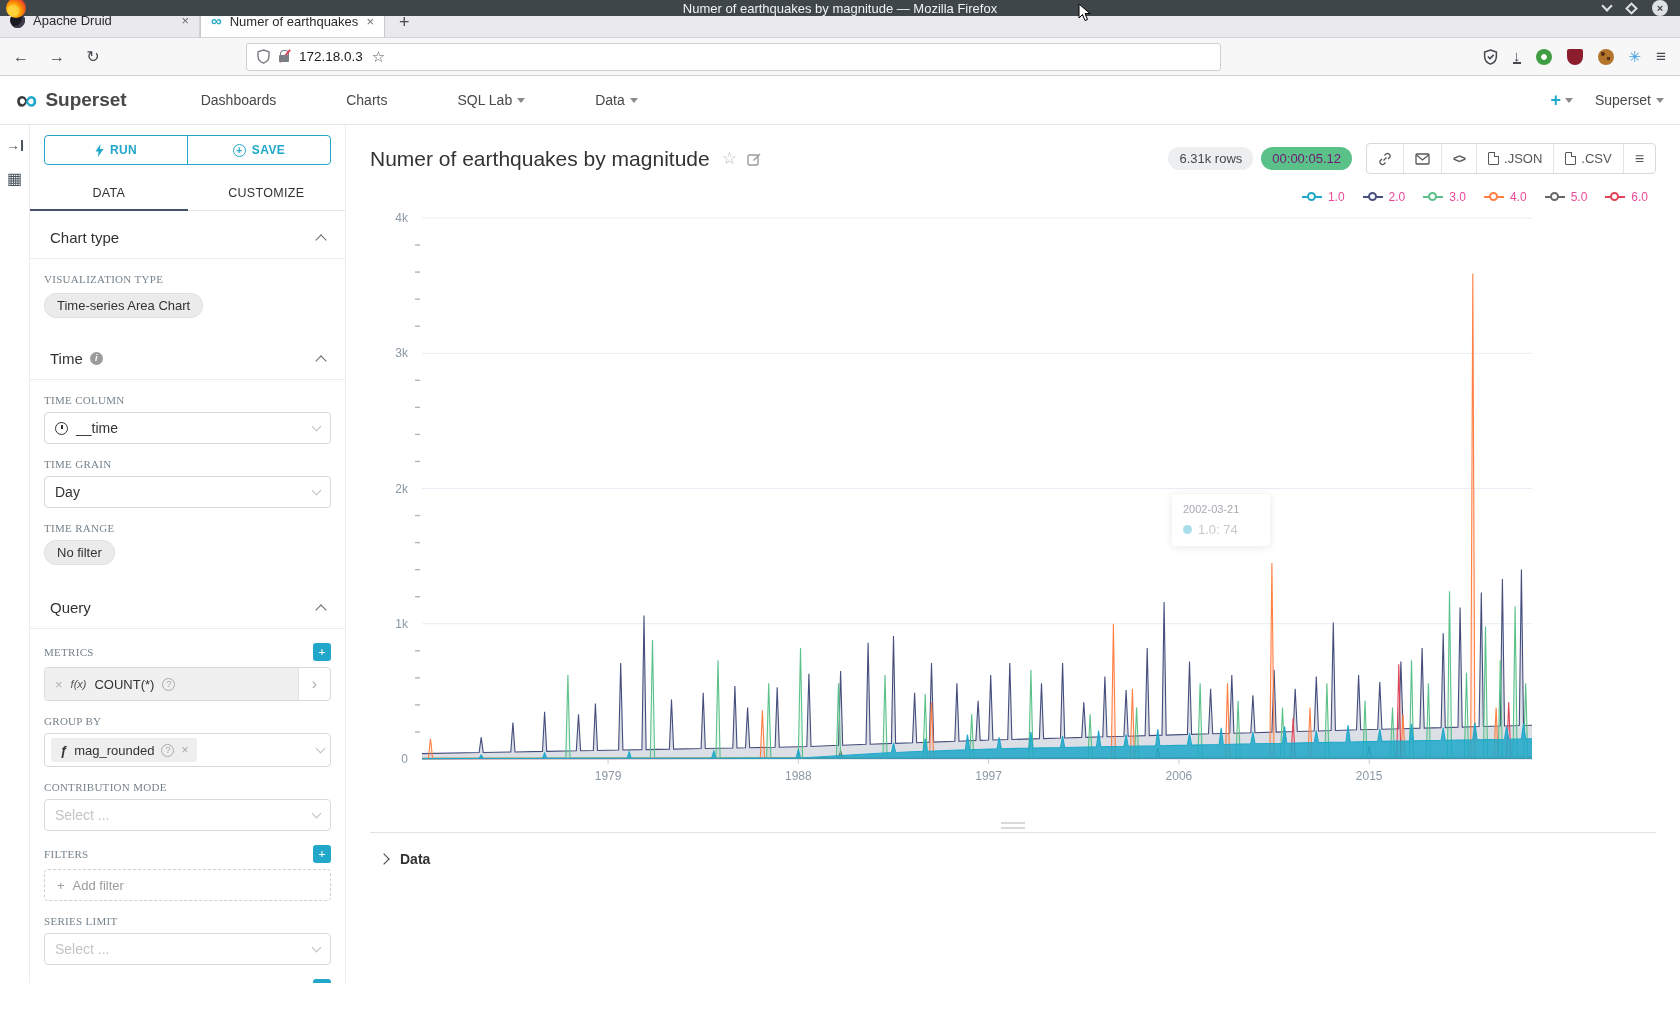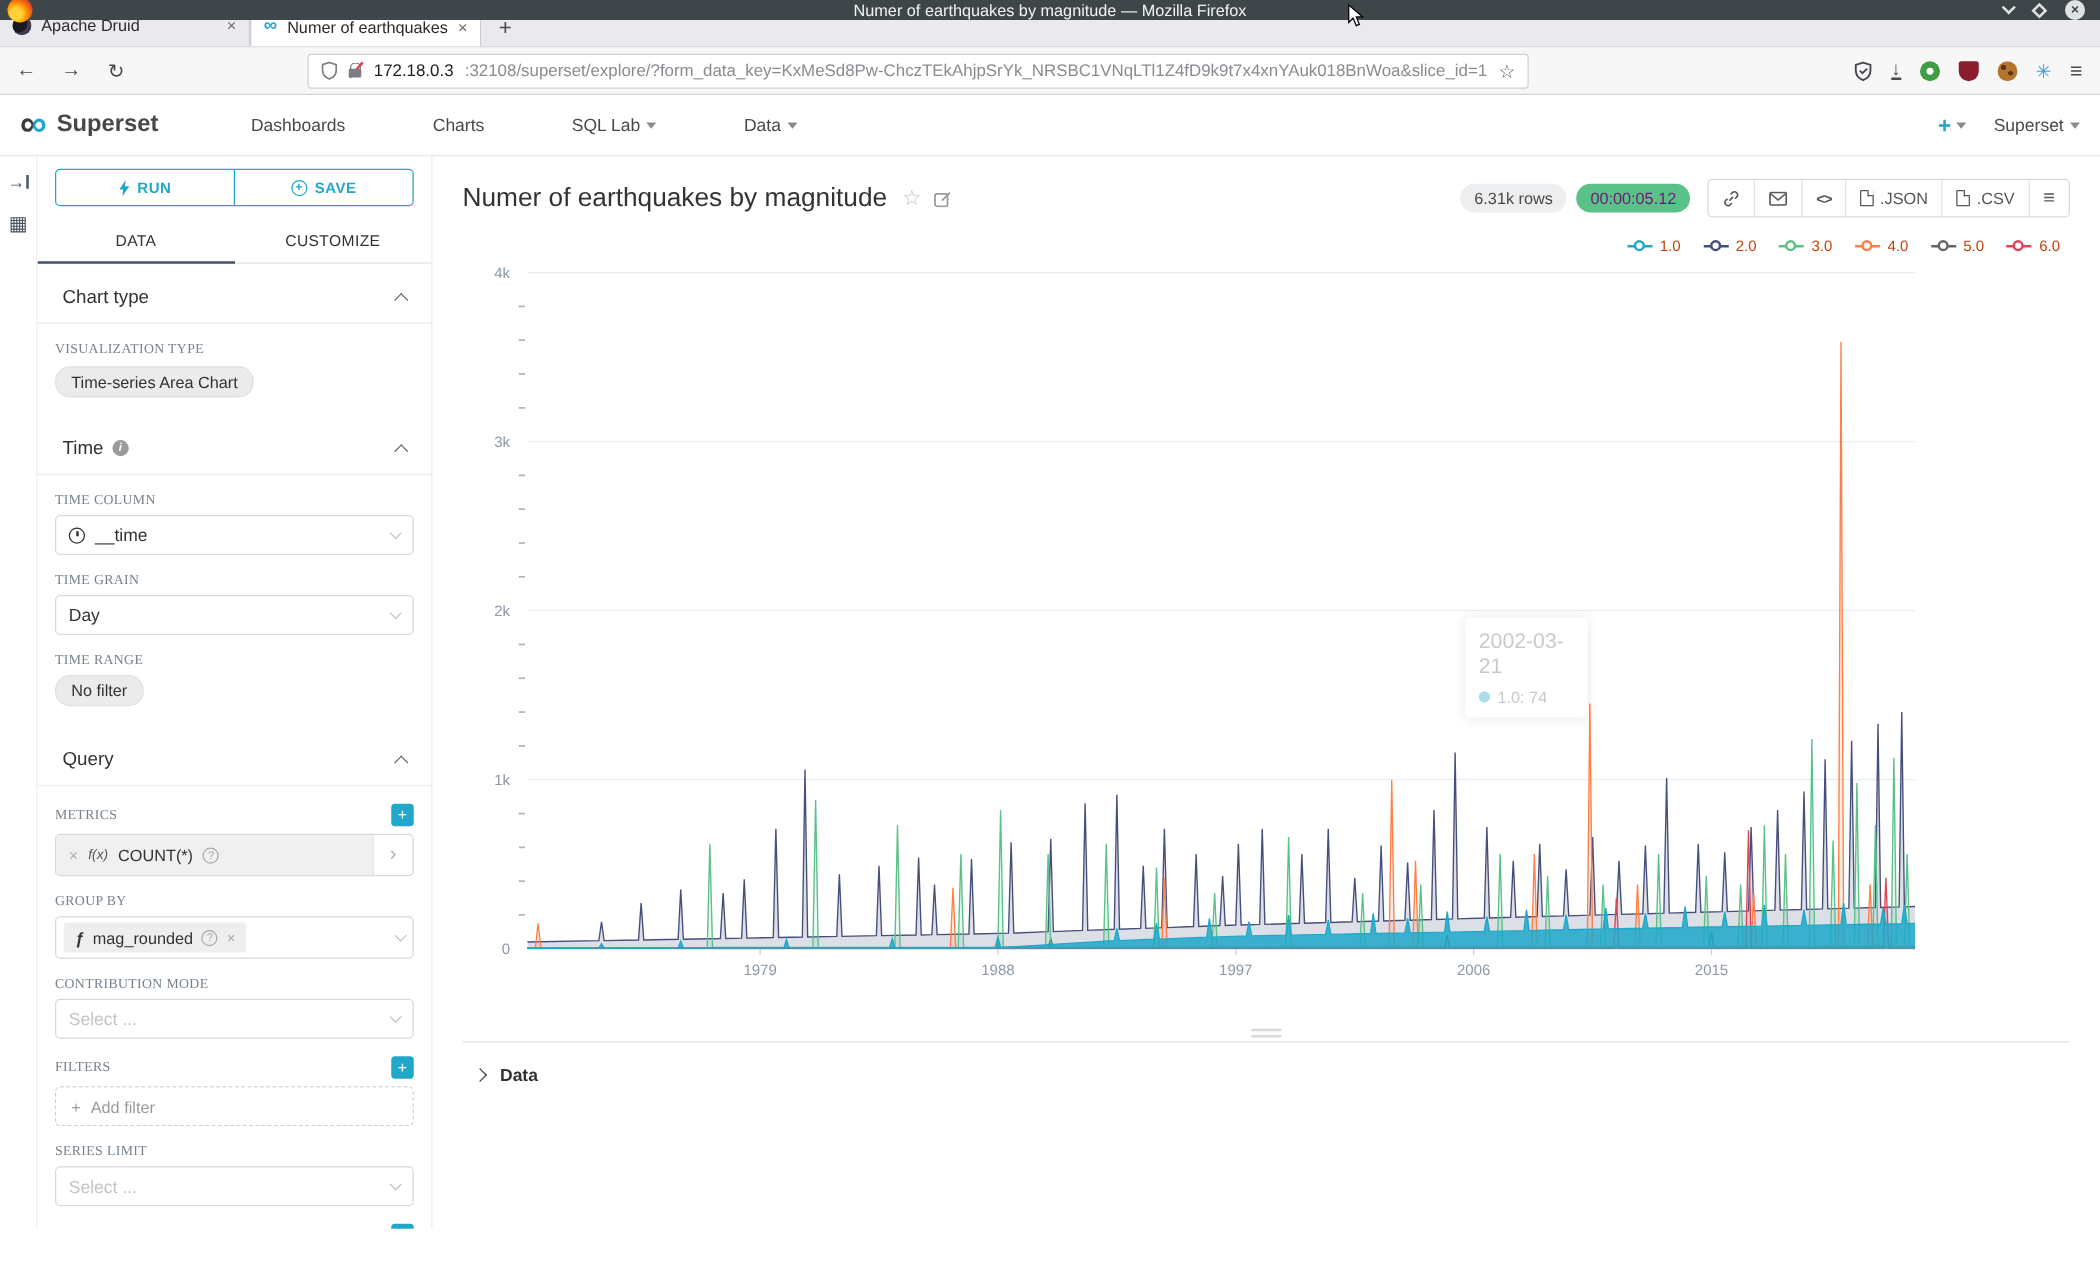--- a/index.html
+++ b/index.html
@@ -125,29 +125,29 @@
   .badge.rows { background:#eceef0; color:#484848; }
   .badge.timer { background:#5ac189; color:#701a75; }
   .btn-group { display:flex; align-items:stretch; border:1px solid #d9d9d9; border-radius:4px; height:31px;
     margin-left:6px; background:#fff; }
   .bg-item { display:flex; align-items:center; justify-content:center; padding:0 11px; color:#565656; font-size:13px; gap:5px; }
   .bg-item + .bg-item { border-left:1px solid #e4e4e4; }
   .doc-ic { width:11px; height:13px; border:1.3px solid #565656; border-radius:1px; position:relative; }
   .doc-ic::after { content:""; position:absolute; right:-1px; top:-1px; width:4px; height:4px; background:#fff; border-left:1.3px solid #565656; border-bottom:1.3px solid #565656; }
   .codeglyph { font-size:12px; letter-spacing:-1px; font-weight:bold; }
   .legend { display:flex; justify-content:flex-end; align-items:center; gap:18px; margin-top:16px; padding-right:8px; }
-  .lg { display:flex; align-items:center; gap:6px; font-size:12px; color:#c2410c; }
+  .lg { display:flex; align-items:center; gap:6px; font-size:12px; color:#ec4899; }
   .lg-mark { width:20px; height:2px; position:relative; }
   .lg-dot { position:absolute; left:5px; top:-4px; width:9px; height:9px; border-radius:50%;
     background:#fff; border:2px solid #000; }
 
   .chart-wrap { position:relative; margin-top:2px; }
   .ghost-tip { position:absolute; left:802px; top:288px; width:98px; background:#fff; border-radius:4px;
     box-shadow:0 1px 10px rgba(0,0,0,.25); padding:9px 11px; opacity:.38; }
-  .tip-date { font-size:17px; color:#737373; }
+  .tip-date { font-size:11px; color:#0f172a; }
   .tip-line { display:flex; align-items:center; gap:6px; margin-top:7px; font-size:13px; color:#6b7280; }
   .tip-dot { width:9px; height:9px; border-radius:50%; }
 
   .bottom-panel { margin-top:22px; border-top:1px solid #e3e3e3; position:relative; flex:1; }
   .drag-handle { position:absolute; top:-11px; left:50%; transform:translateX(-50%); display:flex;
     flex-direction:column; gap:3px; }
   .drag-handle i { width:24px; height:2px; background:#d9d9d9; }
   .data-row { display:flex; align-items:center; gap:12px; padding:18px 10px; }
   .chev-r { width:8px; height:8px; border-right:1.8px solid #444; border-bottom:1.8px solid #444; transform:rotate(-45deg); }
   .data-label { font-size:14px; font-weight:bold; color:#323232; }
@@ -187,21 +187,20 @@
   <span class="navbtn">→</span>
   <span class="navbtn">↻</span>
   <div class="urlbar">
     <svg width="13" height="15" viewBox="0 0 13 15">
         <path d="M6.5 1 L12 2.8 V7 C12 10.7 9.7 13 6.5 14.2 C3.3 13 1 10.7 1 7 V2.8 Z" fill="none" stroke="#7b7e84" stroke-width="1.4"></path>
       </svg>
     <span class="lock">
         <span class="lock-slash"></span>
       </span>
     <span class="url-host">172.18.0.3</span>
-      <span class="url-rest">:32108/superset/explore/?form_data_key=KxMeSd8Pw-ChczTEkAhjpSrYk_NRSBC1VNqLTl1Z4fD9k9t7x4xnYAuk018BnWoa&amp;slice_id=1</span>
     <span class="star">☆</span>
   </div>
   <div class="tool-right">
     <svg width="15" height="16" viewBox="0 0 13 15">
         <path d="M6.5 1 L12 2.8 V7 C12 10.7 9.7 13 6.5 14.2 C3.3 13 1 10.7 1 7 V2.8 Z" fill="none" stroke="#45484d" stroke-width="1.4"></path>
         <path d="M4 7 l2 2 l3.5-3.5" fill="none" stroke="#45484d" stroke-width="1.4"></path>
       </svg>
     <span class="dl">↓</span>
     <span class="ext-dot" style="background:radial-gradient(circle,#fff 0 22%,#3f9e43 28%)"></span>
     <span class="ext-dot" style="background:#8c1d2c; border-radius:2px 2px 50% 50%"></span>

